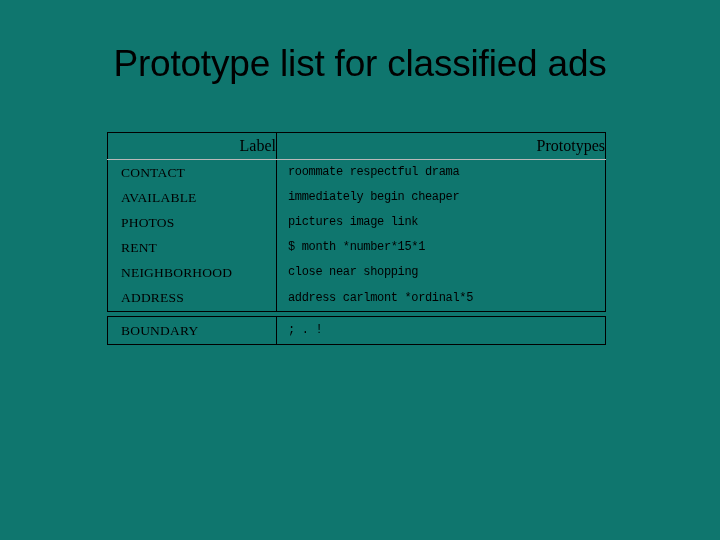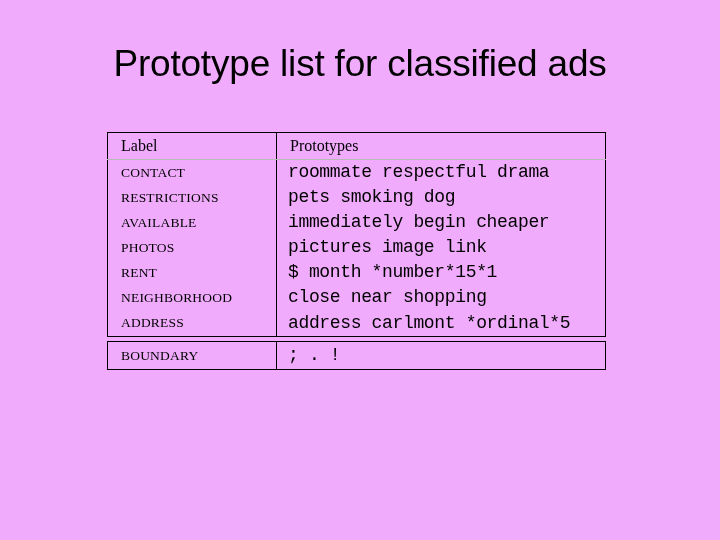--- a/index.html
+++ b/index.html
@@ -5,21 +5,21 @@
 <style>
   html, body {
     margin: 0;
     padding: 0;
     background: #ffffff;
   }
   #slide {
     position: relative;
     width: 720px;
     height: 540px;
-    background: #f0abfc;
+    background: #0f766e;
     overflow: hidden;
     font-family: "Liberation Serif", "DejaVu Serif", serif;
     color: #000000;
   }
 
   
   #slide-title {
     position: absolute;
     left: 0;
     top: 42px;
@@ -59,21 +59,21 @@
     border: 0;
     padding: 0;
     vertical-align: middle;
   }
   #main-table td.label-cell,
   #main-table th.label-cell {
     border-right: 1px solid #000000;
   }
 
   th.label-cell, th.proto-cell {
-    text-align: left;
+    text-align: right;
     font-weight: 400;
   }
 
   
   tr.head-row th {
     height: 26px;
     border-bottom: 1px solid #b9b9b9 !important;
   }
   tr.head-row th.label-cell {
     border-right: 1px solid #000000 !important;
@@ -96,21 +96,21 @@
     font-family: "Liberation Serif", "DejaVu Serif", serif;
     font-size: 13.5px;
     line-height: 16px;
     letter-spacing: 0.2px;
     white-space: nowrap;
   }
   .proto-text {
     display: block;
     padding-left: 11px;
     font-family: "Liberation Mono", "DejaVu Sans Mono", monospace;
-    font-size: 18px;
+    font-size: 12px;
     line-height: 17px;
     letter-spacing: -0.35px;
     white-space: nowrap;
   }
 
   
   tr.data-row.last-row td { height: 26px; }
 
   
   #boundary-table {
@@ -155,28 +155,20 @@
 
         <tr class="data-row">
           <td class="label-cell">
             <span class="label-text">CONTACT</span>
           </td>
           <td class="proto-cell">
             <span class="proto-text">roommate respectful drama</span>
           </td>
         </tr>
 
-        <tr class="data-row">
-          <td class="label-cell">
-            <span class="label-text">RESTRICTIONS</span>
-          </td>
-          <td class="proto-cell">
-            <span class="proto-text">pets smoking dog</span>
-          </td>
-        </tr>
 
 
         <tr class="data-row">
           <td class="label-cell">
             <span class="label-text">AVAILABLE</span>
           </td>
           <td class="proto-cell">
             <span class="proto-text">immediately begin cheaper</span>
           </td>
         </tr>

